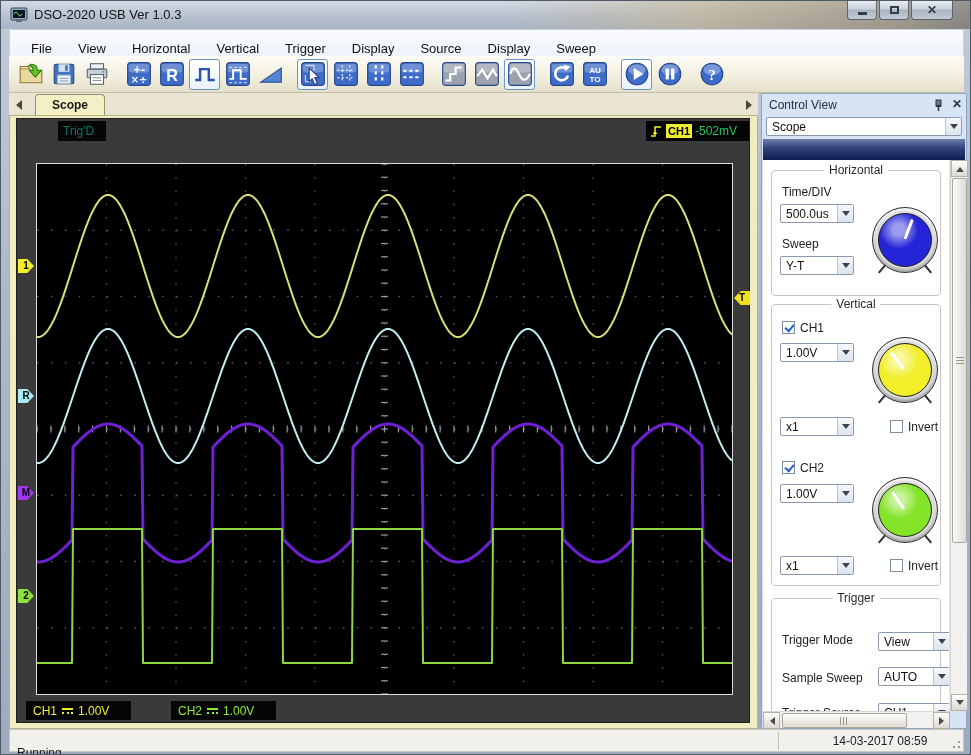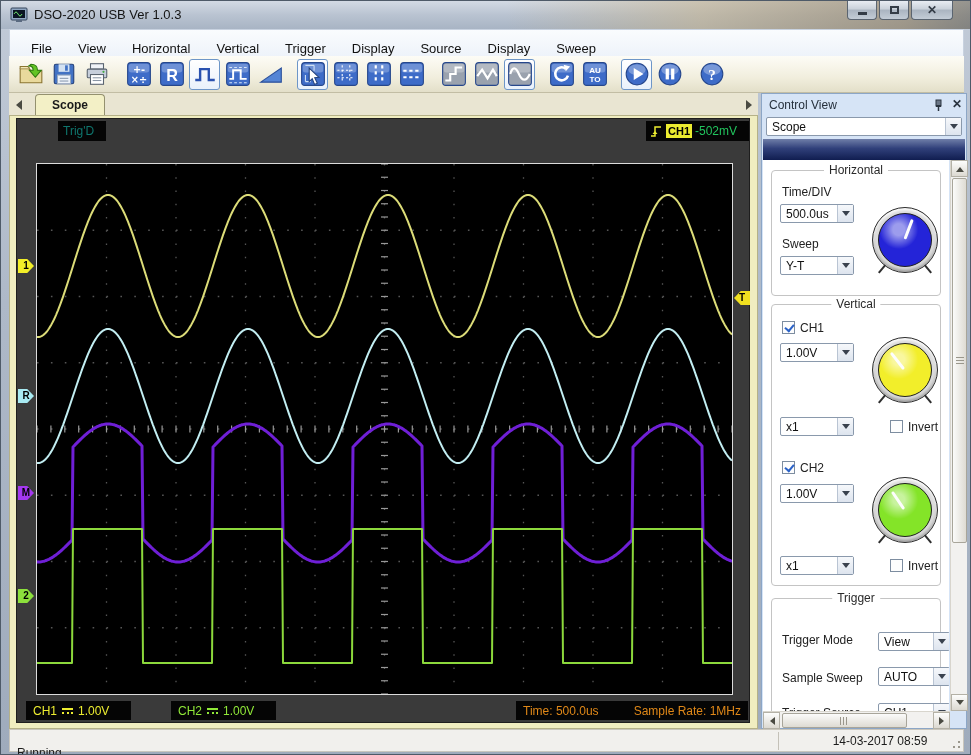--- a/index.html
+++ b/index.html
@@ -492,24 +492,20 @@
   <div class="info-box ch1-box" style="color: rgb(236, 236, 48);">
     <span>CH1</span>
     <span class="dc-glyph"></span>
     <span>1.00V</span>
   </div>
   <div class="info-box ch2-box" style="color: rgb(144, 232, 56);">
     <span>CH2</span>
     <span class="dc-glyph"></span>
     <span>1.00V</span>
   </div>
-  <div class="info-box time-box" style="color: rgb(224, 136, 24);">
-    <span>Time: 500.0us</span>
-    <span>Sample Rate: 1MHz</span>
-  </div>
 
   <div class="cp">
     <div class="cp-header">
       <span>Control View</span>
       <svg class="cp-pin" viewBox="0 0 14 14">
         <rect x="6" y="2" width="5" height="6" fill="#6a7686" stroke="#2a3440" transform="rotate(0 8 5)"></rect>
         <line x1="6" y1="8" x2="11" y2="8" stroke="#2a3440" stroke-width="2"></line>
         <line x1="8.5" y1="8" x2="8.5" y2="13" stroke="#2a3440" stroke-width="1.5"></line>
       </svg>
       <div class="cp-close">✕</div>

